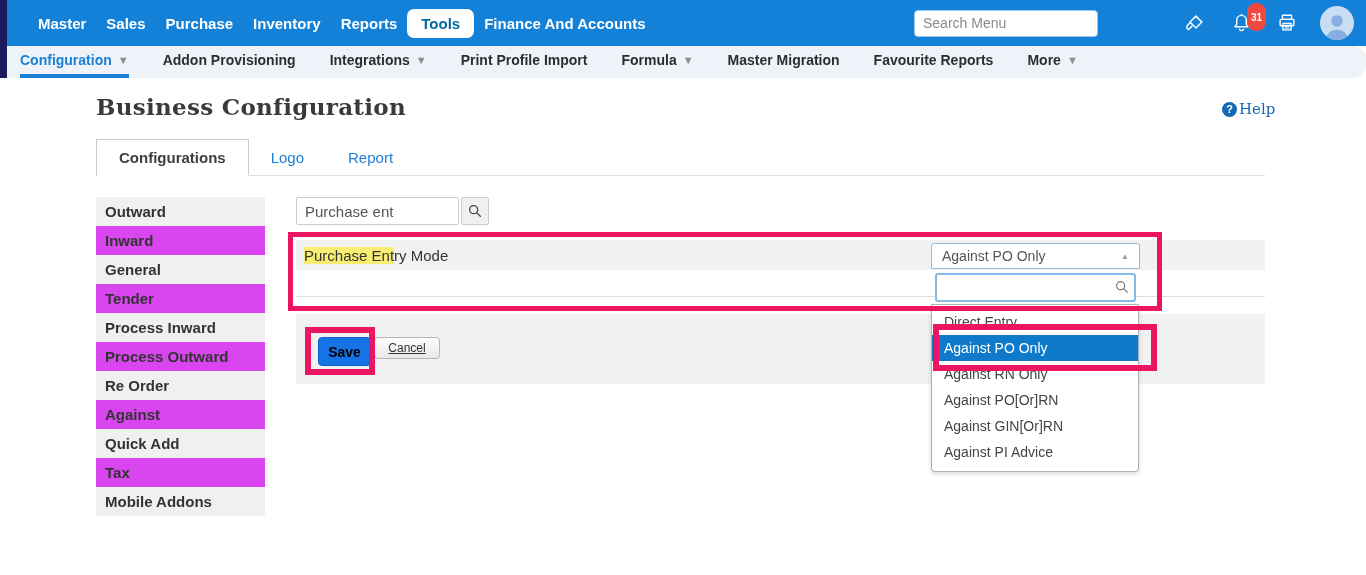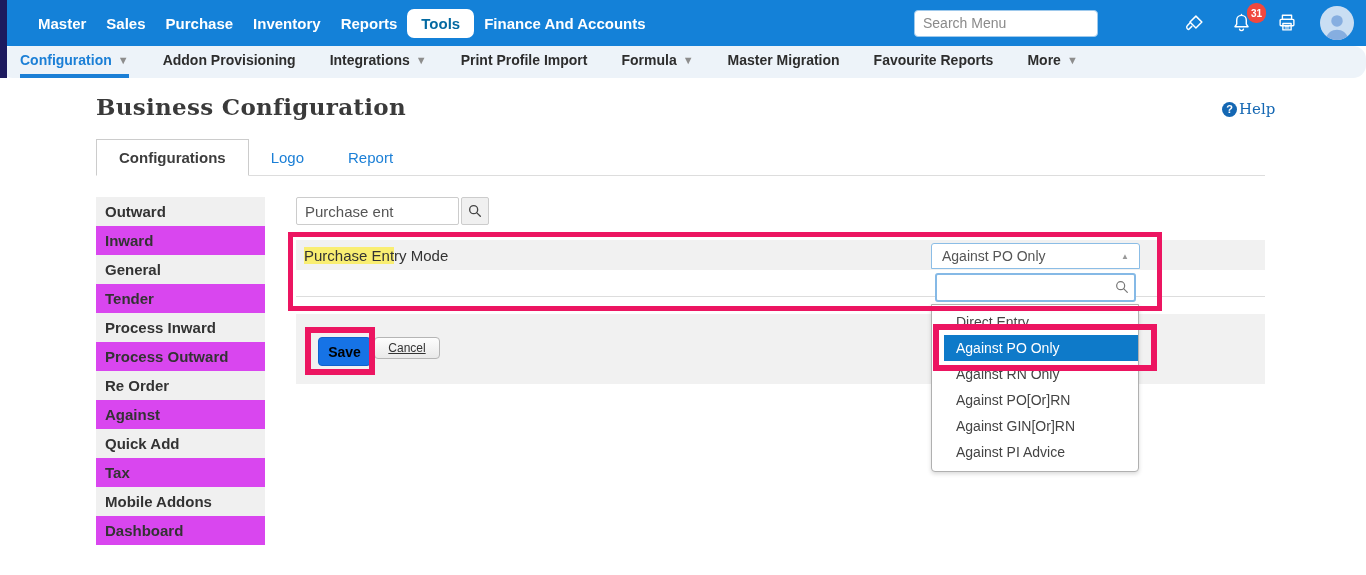--- a/index.html
+++ b/index.html
@@ -24,21 +24,21 @@
   .topbar-search {
     margin-left:auto; margin-right:84px;
     width:184px; height:27px; border:1px solid #9ec9ec; border-radius:4px;
     padding:0 8px; font-size:14px; color:#333; background:#fff; outline:none;
     font-family:"Liberation Sans", sans-serif;
   }
   .topbar-search::placeholder { color:#8a8a8a; }
   .topbar-icons { display:flex; align-items:center; gap:20px; padding-right:12px; }
   .icon-btn { position:relative; width:26px; height:26px; display:flex; align-items:center; justify-content:center; cursor:pointer; }
   .badge {
-    position:absolute; top:-7px; right:-12px; min-width:19px; height:20px;
+    position:absolute; top:-7px; right:-12px; min-width:19px; height:28px;
     background:#f0483e; border-radius:9px; color:#fff; font-size:10px; font-weight:700;
     display:flex; align-items:center; justify-content:center; padding:0 4px;
   }
   .avatar {
     width:34px; height:34px; border-radius:50%; background:#c9def3;
     display:flex; align-items:flex-end; justify-content:center; overflow:hidden; cursor:pointer;
   }
   
   .subnav {
     position:absolute; left:0; top:46px; width:1366px; height:32px;
@@ -132,21 +132,21 @@
   }
   .dd-search {
     width:100%; height:100%; border:2px solid #85b9e6; border-radius:3px;
     padding:0 26px 0 8px; font-size:13px; outline:none; background:#fff;
     font-family:"Liberation Sans", sans-serif;
   }
   .dd-search-icon { position:absolute; right:6px; top:6px; }
   .dd-panel {
     position:absolute; left:931px; top:304px; width:208px; z-index:5;
     background:#fff; border:1px solid #b0b0b0; border-radius:0 0 4px 4px;
-    box-shadow:0 2px 4px rgba(0,0,0,0.15); padding:4px 0 6px 12px;
+    box-shadow:0 2px 4px rgba(0,0,0,0.15); padding:4px 0 6px 0;
   }
   .dd-option {
     height:26px; line-height:26px; padding-left:12px; font-size:14px; color:#444;
     cursor:pointer; white-space:nowrap;
   }
   .dd-option.selected { background:#0e7ac9; color:#fff; }
   
   .anno { position:absolute; border-style:solid; border-color:#ec1561; pointer-events:none; z-index:10; }
   .anno-1 { left:288px; top:232px; width:874px; height:79px; border-width:5px; }
   .anno-2 { left:933px; top:324px; width:224px; height:47px; border-width:6px; }
@@ -299,23 +299,20 @@
     </div>
     <div class="sidebar-item">
       <span>Quick Add</span>
     </div>
     <div class="sidebar-item">
       <span>Tax</span>
     </div>
     <div class="sidebar-item">
       <span>Mobile Addons</span>
     </div>
-    <div class="sidebar-item">
-      <span>Dashboard</span>
-    </div>
   </div>
 
 <div class="filter-wrap">
   <input class="filter-input" value="Purchase ent" style="">
   <div class="filter-btn">
     <svg width="16" height="16" viewBox="0 0 24 24" fill="none" stroke="#444" stroke-width="2" stroke-linecap="round">
       <circle cx="10" cy="10" r="6"></circle>
         <line x1="14.8" y1="14.8" x2="20" y2="20"></line>
     </svg>
   </div>

